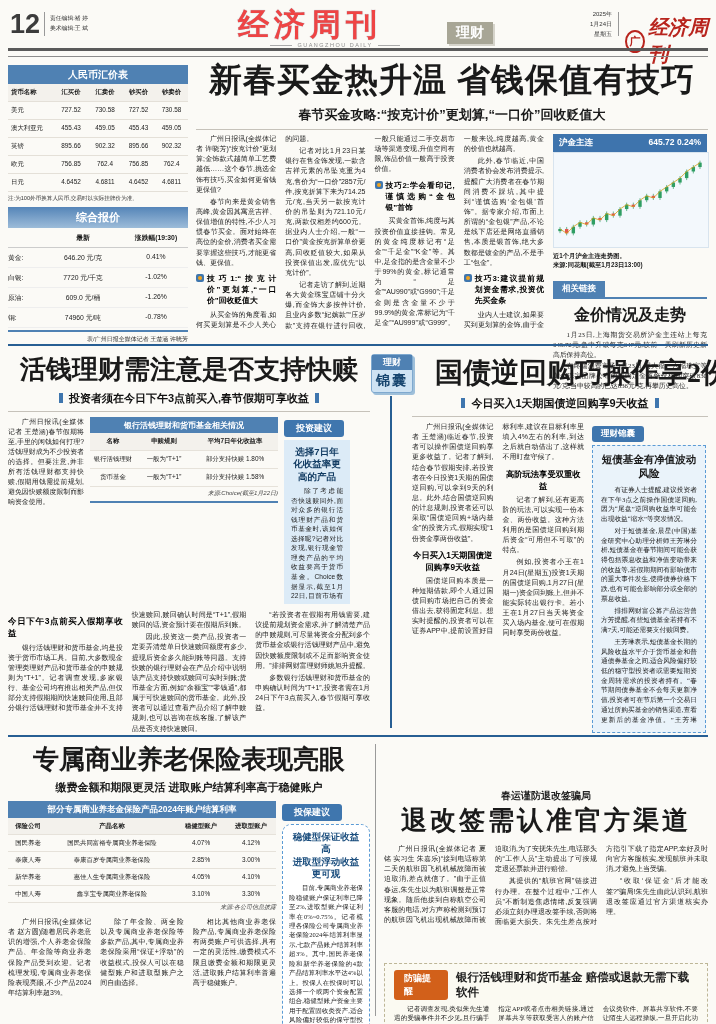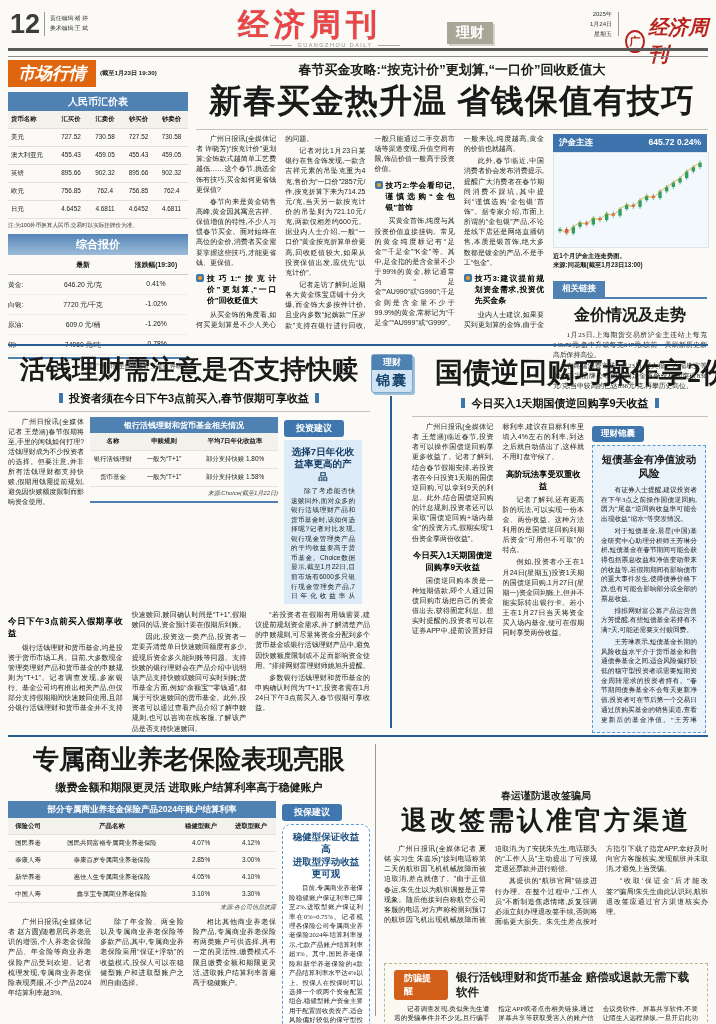--- a/index.html
+++ b/index.html
@@ -75,24 +75,20 @@
     <div>星期五</div>
   </div>
   <div class="abs" style="left:618px;top:12px;width:1px;height:24px;background:#999;"></div>
   <div class="abs" style="left:625px;top:14px;display:flex;align-items:center;">
     <span class="logocircle">广</span>
     <span class="gzlogo">经济周刊</span>
   </div>
   <div class="abs" style="left:8px;top:48px;width:700px;height:5px;border-top:3px solid #5a5a5a;border-bottom:1px solid #8c8c8c;"></div>
 
   <div class="abs" style="left:8px;top:60px;width:180px;">
-    <div style="display:flex;align-items:center;gap:4px;">
-      <span class="mkt-title">市场行情</span>
-      <span style="font-size:6.2px;font-weight:bold;color:#222;">(截至1月23日 19:30)</span>
-    </div>
     <div class="bluebar" style="font-size:10px;padding:2.5px 0;margin-top:5px;">人民币汇价表</div>
     <div class="fxgrid" style="font-weight:bold;background:#f3f1ec;">
       <div class="ln">货币名称</div>
       <div>汇买价</div>
       <div>汇卖价</div>
       <div>钞买价</div>
       <div>钞卖价</div>
     </div>
     <div class="fxgrid">
       <div class="ln">美元</div>
@@ -147,22 +143,22 @@
     <div class="qrow">
         <div>铜:</div>
         <div style="text-align:center;">74960 元/吨</div>
         <div style="text-align:center;">-0.78%</div>
       </div>
     <div style="height:2px;background:#4f81b3;margin-top:2px;"></div>
     <div style="font-size:6px;text-align:right;margin-top:3px;color:#333;">表/广州日报全媒体记者 王楚涵 许晓芳</div>
   </div>
 
   <div class="abs" style="left:196px;top:58px;width:512px;">
+    <div style="font-size:33px;font-weight:900;text-align:center;letter-spacing:1px;white-space:nowrap;">新春买金热升温 省钱保值有技巧</div>
     <div style="font-size:13px;font-weight:bold;text-align:center;margin-top:3px;">春节买金攻略:“按克计价”更划算,“一口价”回收贬值大</div>
-    <div style="font-size:33px;font-weight:900;text-align:center;letter-spacing:1px;white-space:nowrap;">新春买金热升温 省钱保值有技巧</div>
     <div class="hrule" style="margin:5px 0 4px;"></div>
     <div style="display:flex;gap:9px;">
       <div class="bodytxt cols4" style="width:348px;height:200px;">
         <p class="fp">广州日报讯(全媒体记者 许晓芳)“按克计价”更划算;金饰款式越简单工艺费越低……这个春节,挑选金饰有技巧,买金如何更省钱更保值?</p>
         <p class="fp">春节向来是黄金销售高峰,黄金因其寓意吉祥、保值增值的特性,不少人习惯春节买金。面对始终在高位的金价,消费者买金需要掌握这些技巧,才能更省钱、更保值。</p>
         <div class="fh">
             <span class="tipicon"></span>
             <span>技巧1:“按克计价”更划算,“一口价”回收贬值大</span>
           </div>
         <p class="fp">从买金饰的角度看,如何买更划算是不少人关心的问题。</p>
@@ -272,21 +268,21 @@
           <div>银行活钱理财</div>
             <div>一般为“T+1”</div>
             <div>部分支持快赎 1.80%</div>
           <div>货币基金</div>
             <div>一般为“T+1”</div>
             <div>部分支持快赎 1.58%</div>
         </div>
         <div class="srcline" style="margin-top:2px;">来源:Choice(截至1月22日)</div>
         <div style="height:2px;background:#4f81b3;margin-top:3px;"></div>
       </div>
-      <div style="width:78px;">
+      <div style="width:66px;">
         <span class="ribbon">投资建议</span>
         <div class="advbox-blue" style="height:152px;margin-top:3px;">
           <div style="font-size:9.5px;font-weight:bold;color:#123c63;text-align:center;line-height:1.3;margin-bottom:3px;">选择7日年化收益率更高的产品</div>
           <div class="bodytxt" style="font-size:6.6px;height:116px;">
               <p class="fp">除了考虑能否快速赎回外,面对众多的银行活钱理财产品和货币基金时,该如何选择呢?记者对比发现,银行现金管理类产品的平均收益要高于货币基金。Choice数据显示,截至1月22日,目前市场有6000多只银行现金管理类产品,7日年化收益率从0.34%~9.09%,平均7日年化收益率(按披露数据的产品计算,下同)约1.80%;货币基金方面,截至1月22日,目前全市场有915只货币基金,7日年化收益率从0.05%~2.45%,平均约1.58%。</p>
             </div>
         </div>
       </div>
     </div>
     <div class="bodytxt cols3" style="margin-top:6px;height:158px;">

